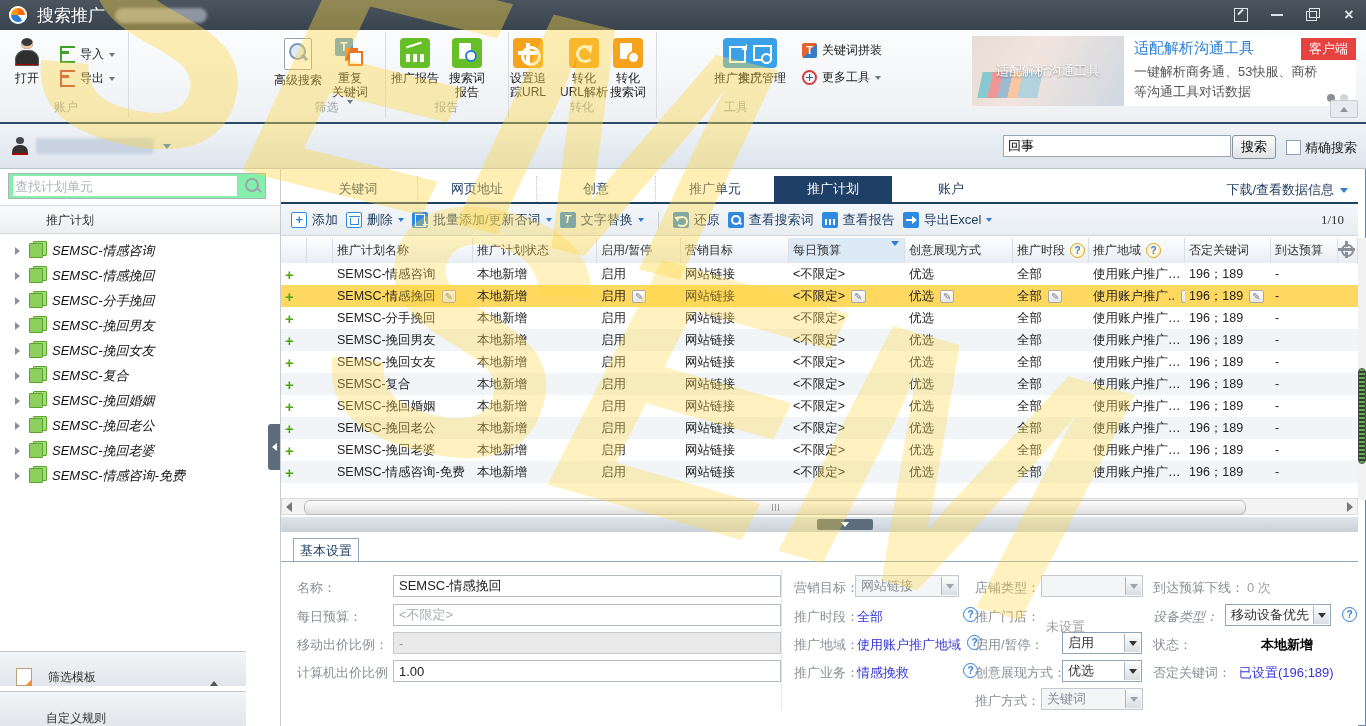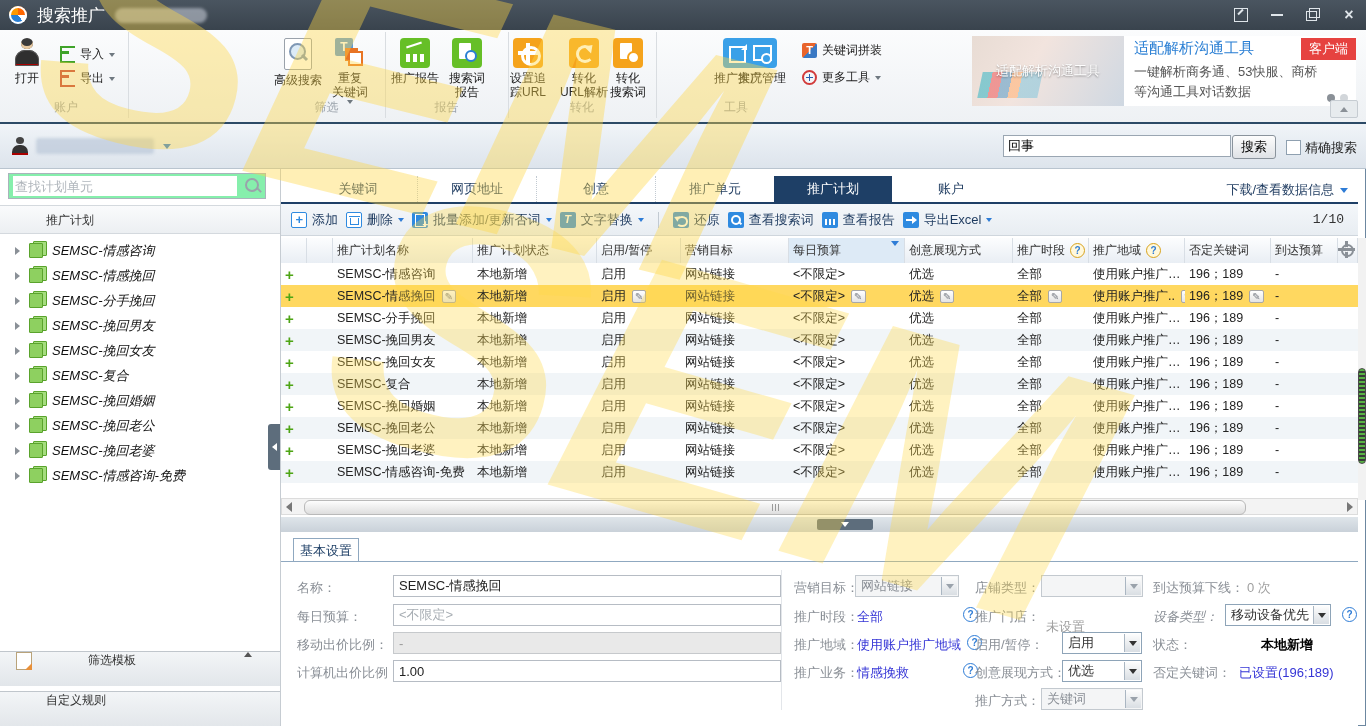--- a/index.html
+++ b/index.html
@@ -123,42 +123,42 @@
   .treehead{position:absolute;left:0;top:37px;width:280px;height:29px;background:linear-gradient(#fafbfc,#eceff2);
     border-top:1px solid #d4d9de;border-bottom:1px solid #d4d9de;line-height:29px;padding-left:46px;box-sizing:border-box;color:#333;}
   .tree{position:absolute;left:0;top:70px;width:280px;}
   .titem{height:25px;display:flex;align-items:center;cursor:pointer;}
   .exp{width:0;height:0;border-top:4px solid transparent;border-bottom:4px solid transparent;border-left:5px solid #8a9097;margin:0 9px 0 15px;}
   .plan-ic{width:12px;height:13px;background:#8ed060;border:1px solid #5aa32c;border-radius:1px;position:relative;margin-right:9px;}
   .plan-ic::before{content:"";position:absolute;left:3px;top:-3px;width:12px;height:13px;background:#a5dd7e;border:1px solid #5aa32c;border-radius:1px;z-index:-1;}
   .tname{font-style:italic;font-size:13px;color:#111;}
   .side-collapse{position:absolute;right:0;top:256px;width:12px;height:46px;background:#5d6d7c;border-radius:3px 0 0 3px;display:flex;align-items:center;justify-content:center;cursor:pointer;}
   .side-collapse i{width:0;height:0;border-top:4px solid transparent;border-bottom:4px solid transparent;border-right:5px solid #fff;}
-  .sbar{position:absolute;left:0;width:280px;background:linear-gradient(#f3f5f7,#e2e6ea);border-top:1px solid #c0c6cc;display:flex;align-items:flex-start;cursor:pointer;gap:40px;}
+  .sbar{position:absolute;left:0;width:246px;background:linear-gradient(#f3f5f7,#e2e6ea);border-top:1px solid #c0c6cc;display:flex;align-items:flex-end;cursor:pointer;}
   .sbar1{top:483px;height:34px;}
   .sbar2{top:523px;height:35px;border-bottom:1px solid #c0c6cc;}
   .pageic{width:14px;height:16px;background:#fff;border:1px solid #b9a37a;margin:0 16px 0 16px;position:relative;}
   .pageic::after{content:"";position:absolute;right:-1px;bottom:-1px;width:7px;height:7px;background:#e8903a;clip-path:polygon(0 100%,100% 0,100% 100%);}
   .sbar .lbl{color:#333;}
   .sbar2 .lbl{margin-left:46px;}
   .tri-up2{position:absolute;right:28px;width:0;height:0;border-left:4px solid transparent;border-right:4px solid transparent;border-bottom:5px solid #555;}
   
   .tabsrow{position:absolute;left:281px;top:176px;width:1077px;height:26px;display:flex;align-items:flex-end;z-index:3;}
   .mtab{width:118px;height:26px;line-height:26px;text-align:center;color:#1d3a5f;font-size:13px;cursor:pointer;border-left:1px dotted #c2cad2;}
   .mtab:first-of-type{margin-left:18px;border-left:none;}
   .mtab.active{background:#1e3f66;color:#fff;border-left:none;}
   .mtab.active + .mtab{border-left:none;}
   .dlinfo{position:absolute;right:10px;top:5px;color:#1d3a5f;font-size:13px;cursor:pointer;display:flex;align-items:center;gap:6px;}
   .tabline{position:absolute;left:281px;top:202px;width:1077px;height:2px;background:#1e3f66;z-index:3;}
   
   .ttbar{position:absolute;left:281px;top:204px;width:1077px;height:32px;background:linear-gradient(#f4f7fa,#e8edf2);
     border-bottom:1px solid #cfd6dd;display:flex;align-items:center;gap:8px;padding-left:10px;box-sizing:border-box;z-index:3;}
   .tbtn{display:flex;align-items:center;gap:5px;color:#1d3a5f;font-size:13px;cursor:pointer;}
   .tsep{width:1px;height:16px;background:#c2cad2;margin:0 6px;}
-  .pager{position:absolute;right:14px;color:#333;font-family:Liberation Mono, monospace;font-size:13px;}
+  .pager{position:absolute;right:14px;color:#333;font-family:Liberation Serif, serif;font-size:13px;}
   .tico{width:16px;height:16px;border-radius:2px;background:#2e8ae0;position:relative;display:inline-block;flex:none;}
   .tico.add{background:#fff;border:1px solid #2e8ae0;width:14px;height:14px;}
   .tico.add::before{content:"+";position:absolute;left:0;top:-1px;width:100%;text-align:center;color:#2e8ae0;font-weight:bold;font-size:13px;}
   .tico.del{background:#fff;border:1px solid #2e8ae0;width:14px;height:14px;}
   .tico.del::before{content:"";position:absolute;left:3px;top:5px;width:7px;height:6px;border:1px solid #2e8ae0;border-top:none;}
   .tico.del::after{content:"";position:absolute;left:2px;top:3px;width:11px;height:1px;background:#2e8ae0;}
   .tico.batch::before{content:"";position:absolute;left:3px;top:2px;width:8px;height:11px;border:1px solid #fff;}
   .tico.batch::after{content:"+";position:absolute;right:0px;bottom:-2px;color:#fff;font-weight:bold;font-size:10px;}
   .tico.rep::before{content:"T";position:absolute;left:0;top:1px;width:100%;text-align:center;color:#fff;font-weight:bold;font-size:11px;}
   .tico.rest::before{content:"";position:absolute;left:3px;top:4px;width:8px;height:7px;border:2px solid #fff;border-left-color:transparent;border-radius:50%;}

